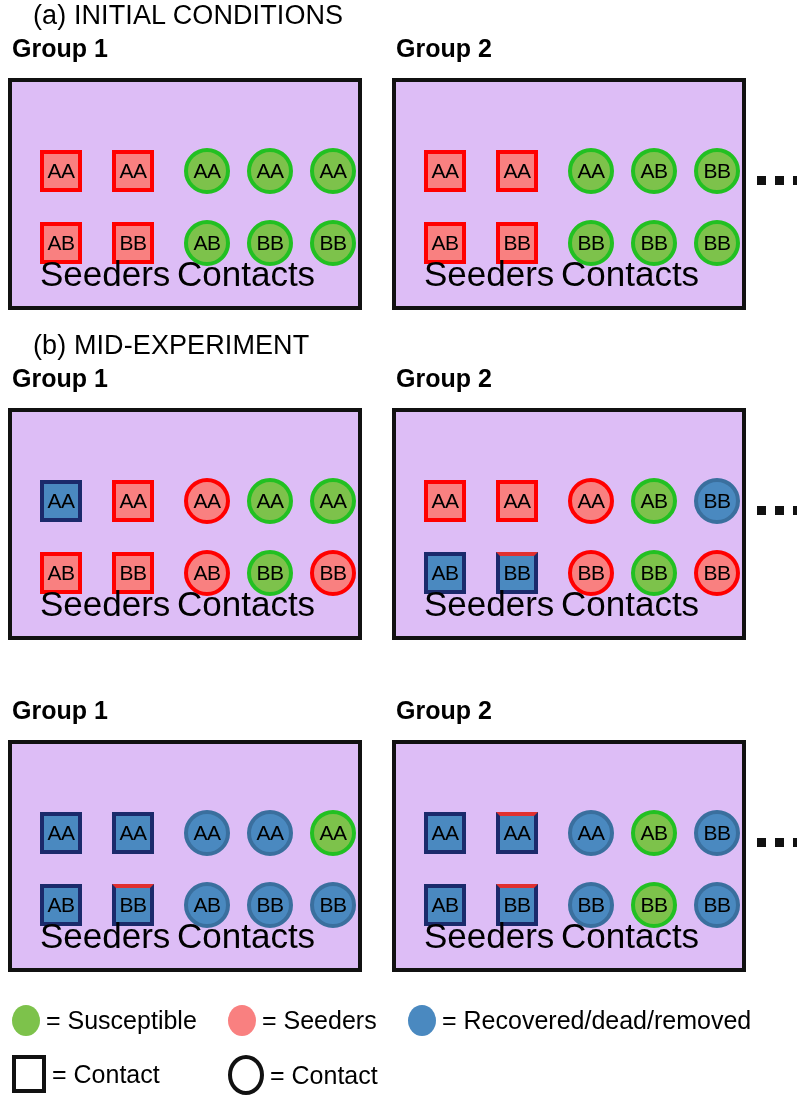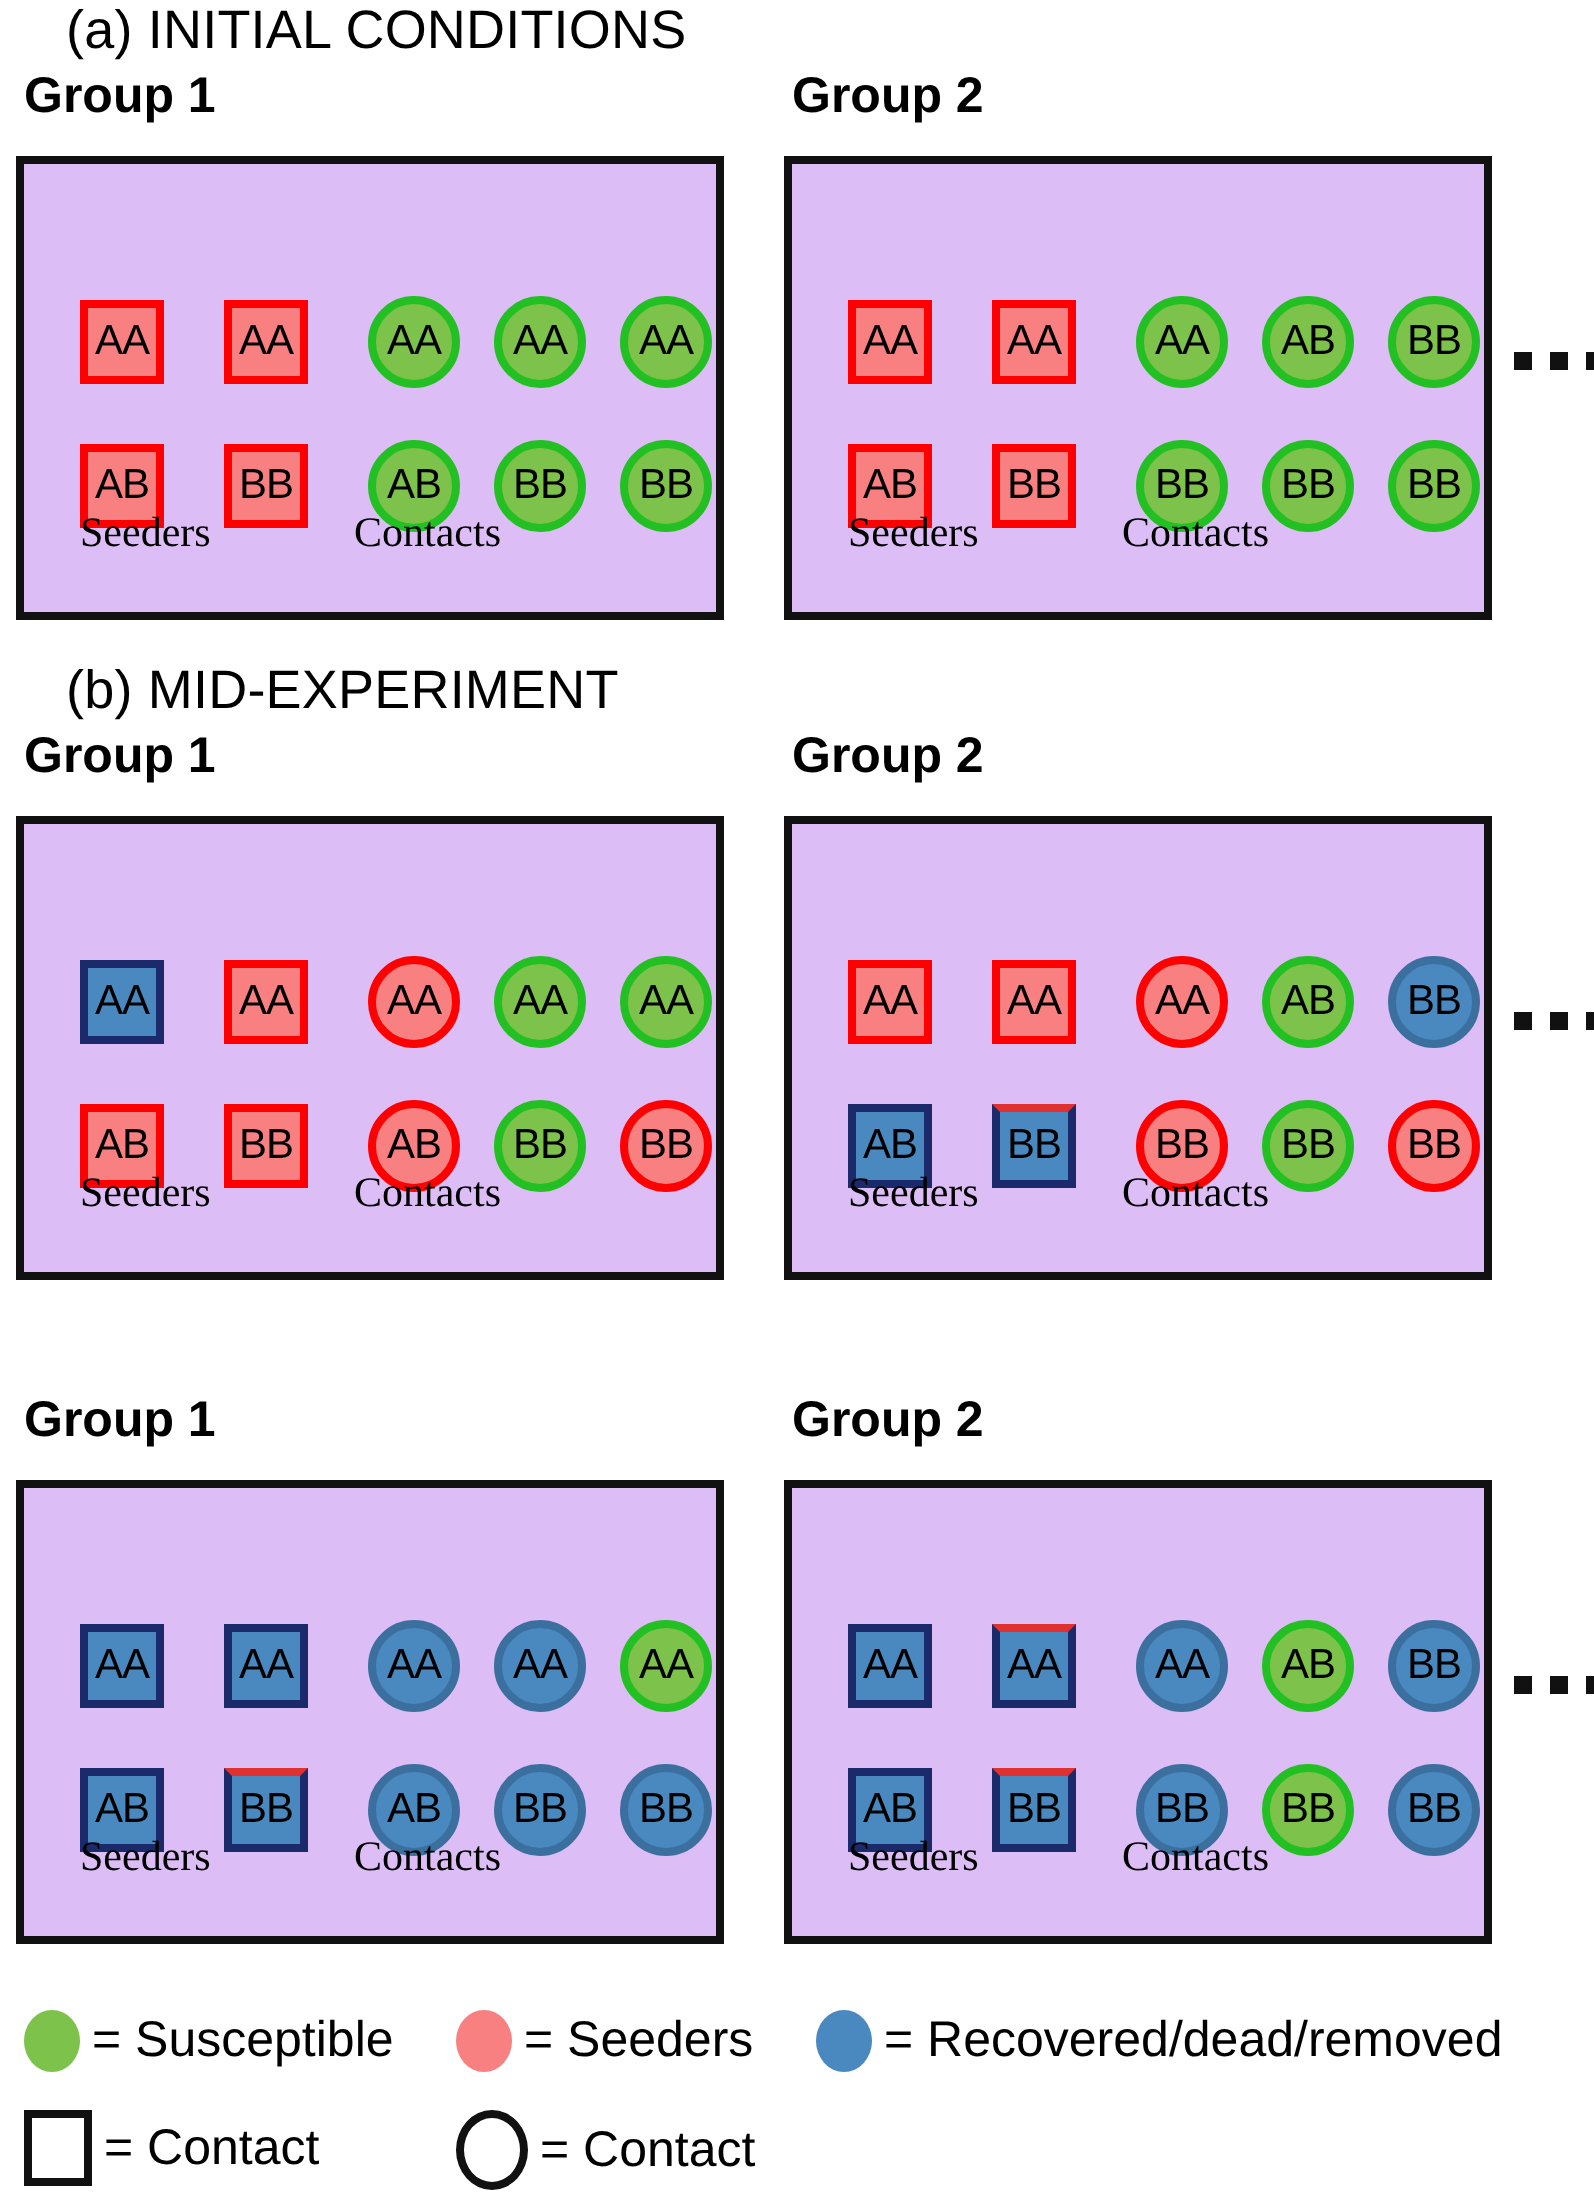--- a/index.html
+++ b/index.html
@@ -68,22 +68,22 @@
   .st-infected    { background: #F98080; border-color: #FF0000; }
   .st-removed     { background: #4A89C0; border-color: #1B2A6B; }
   .marker.contact.st-removed { border-color: #3A6F9E; }
   .marker.contact.st-susceptible { background: #7DC24B; border-color: #22C022; }
 
   
   .marker.seeder.redtop { border-top-color: #E03030; }
 
   .rowlabel {
     position: absolute;
-    font-family: Liberation Serif, serif;
-    font-size: 21px;
+    font-family: Liberation Sans, sans-serif;
+    font-size: 35px;
     color: #000000;
     white-space: nowrap;
   }
 
   .ellipsis {
     position: absolute;
     display: flex;
     gap: 9px;
     align-items: center;
   }

